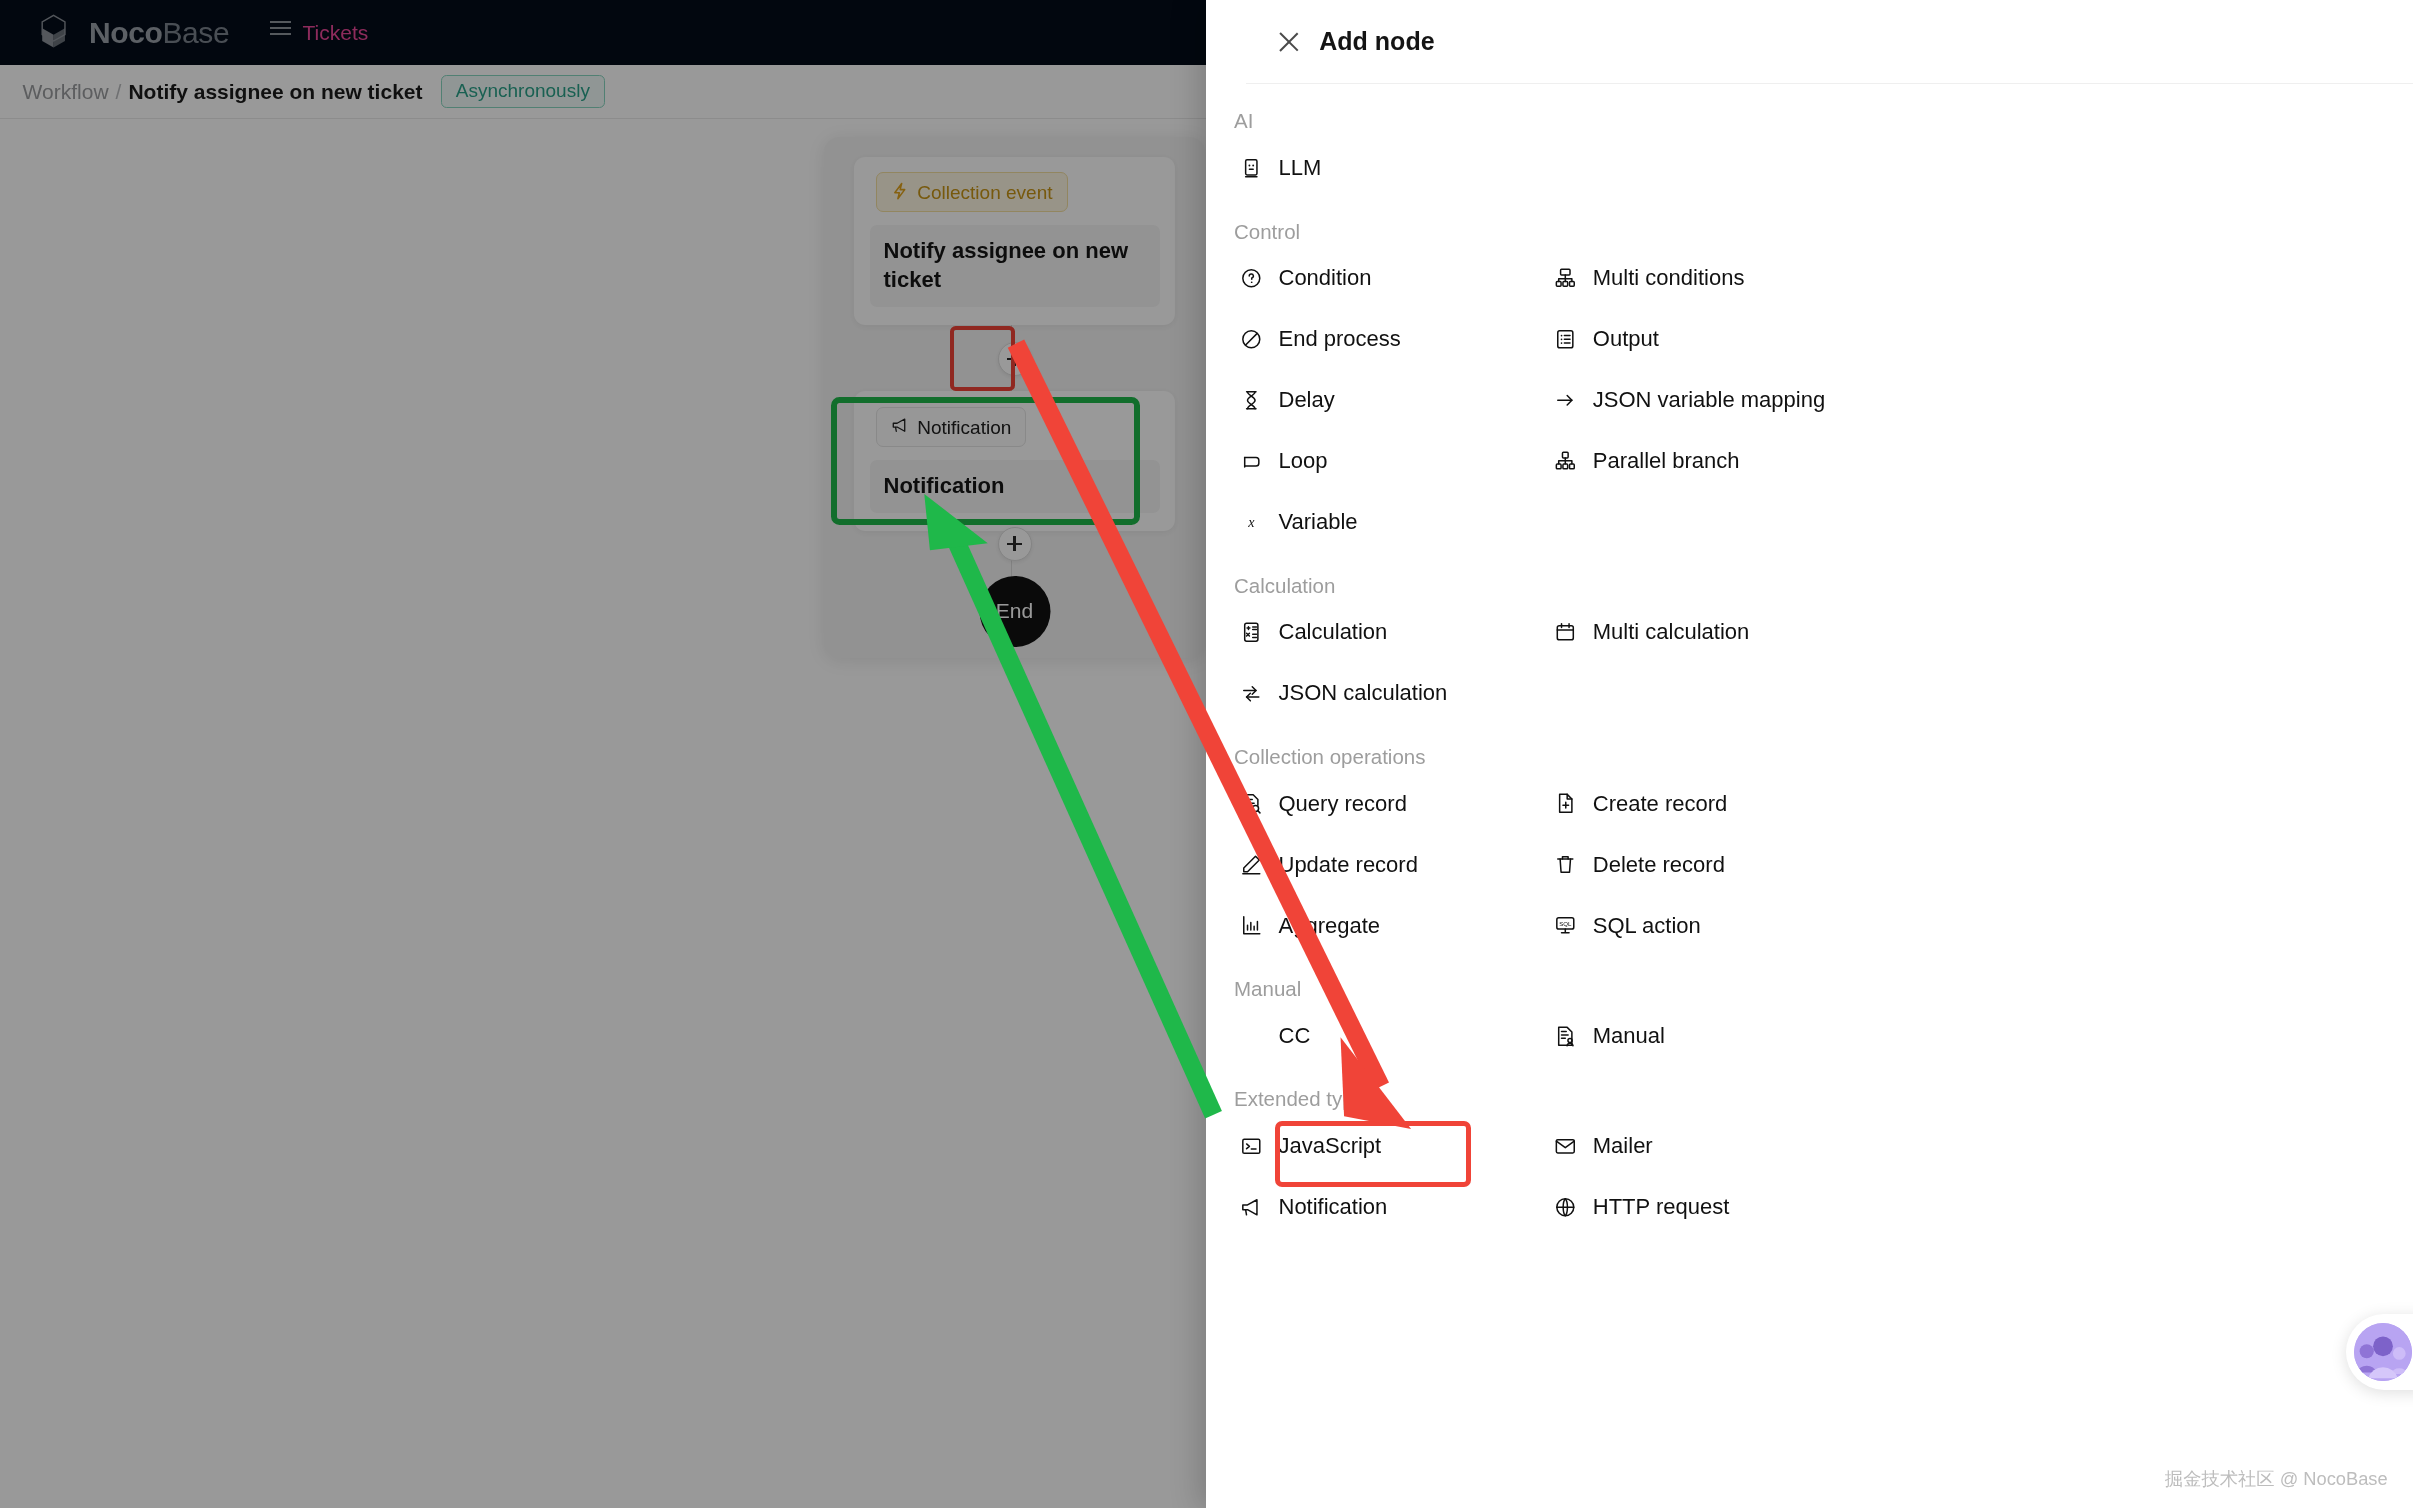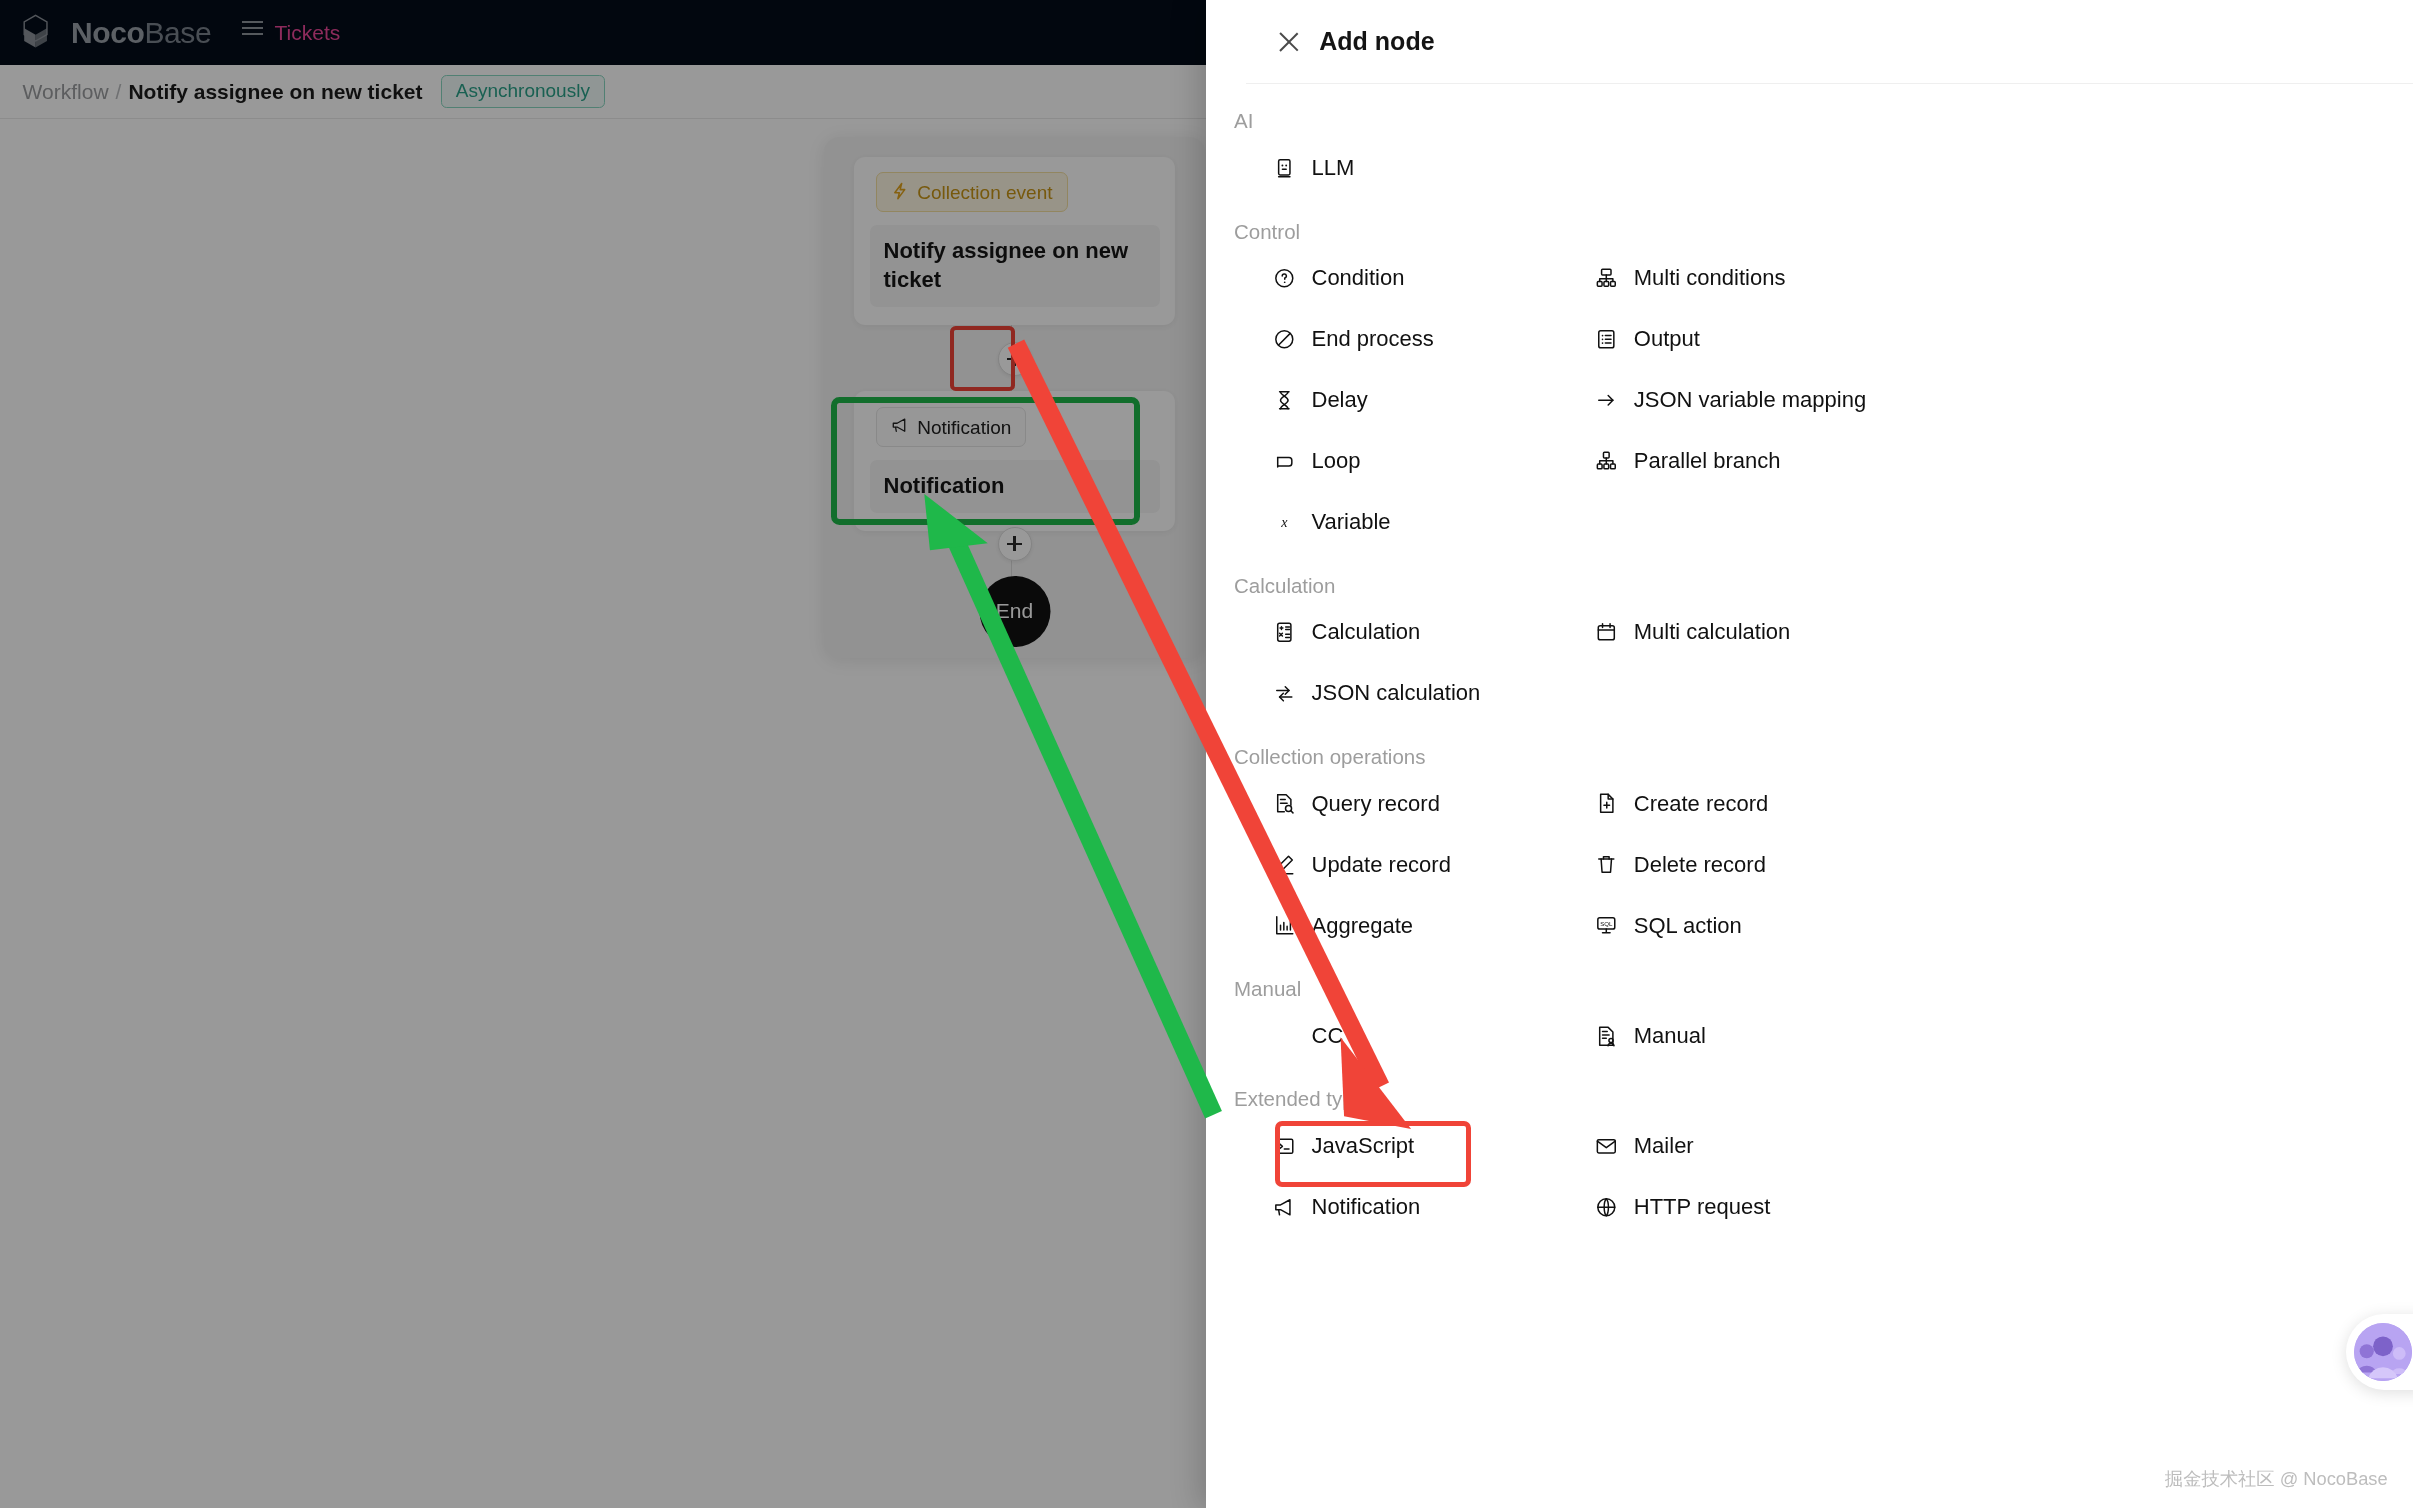--- a/index.html
+++ b/index.html
@@ -14,22 +14,22 @@
   #app-root {
     position: absolute; inset: 0;
     background: #ffffff;
   }
 
   .topbar {
     position: absolute; left: 0; top: 0;
     width: 1207px; height: 65px;
     background: #040d1a;
     display: flex; align-items: center;
-    padding-left: 17px;
-    gap: 31px;
+    padding-left: 35px;
+    gap: 41px;
   }
   .brand { display: flex; align-items: center; gap: 14px; }
   .brand-logo { width: 40px; height: 37px; flex: 0 0 auto; }
   .brand-text { font-size: 30px; letter-spacing: -0.4px; color: #8c9199; }
   .brand-text b { font-weight: 700; color: #9aa0a8; }
   .brand-text span.thin { font-weight: 300; color: #7b828c; }
   .topbar-menu {
     display: flex; align-items: flex-start; gap: 11.3px;
     font-size: 21px; color: #ec4899;
   }
@@ -176,22 +176,21 @@
 
   .drawer-body { padding: 25.4px 0 0 0; }
   .group-label {
     font-size: 20.5px; color: #9d9d9d;
     padding-left: 28px; margin-bottom: 4.2px;
   }
   .group-grid {
     display: grid;
     grid-template-columns: 303px 1fr;
     column-gap: 0;
-    padding-left: 66px;
-    gap: 8px;
+    padding-left: 33px;
   }
   .node-item {
     display: flex; align-items: center; gap: 15.5px;
     height: 61px;
     font-size: 22px; color: #111111;
     white-space: nowrap;
   }
   .node-item .ni-icon {
     width: 24px; height: 24px; flex: 0 0 auto;
     display: flex; align-items: center; justify-content: center;

